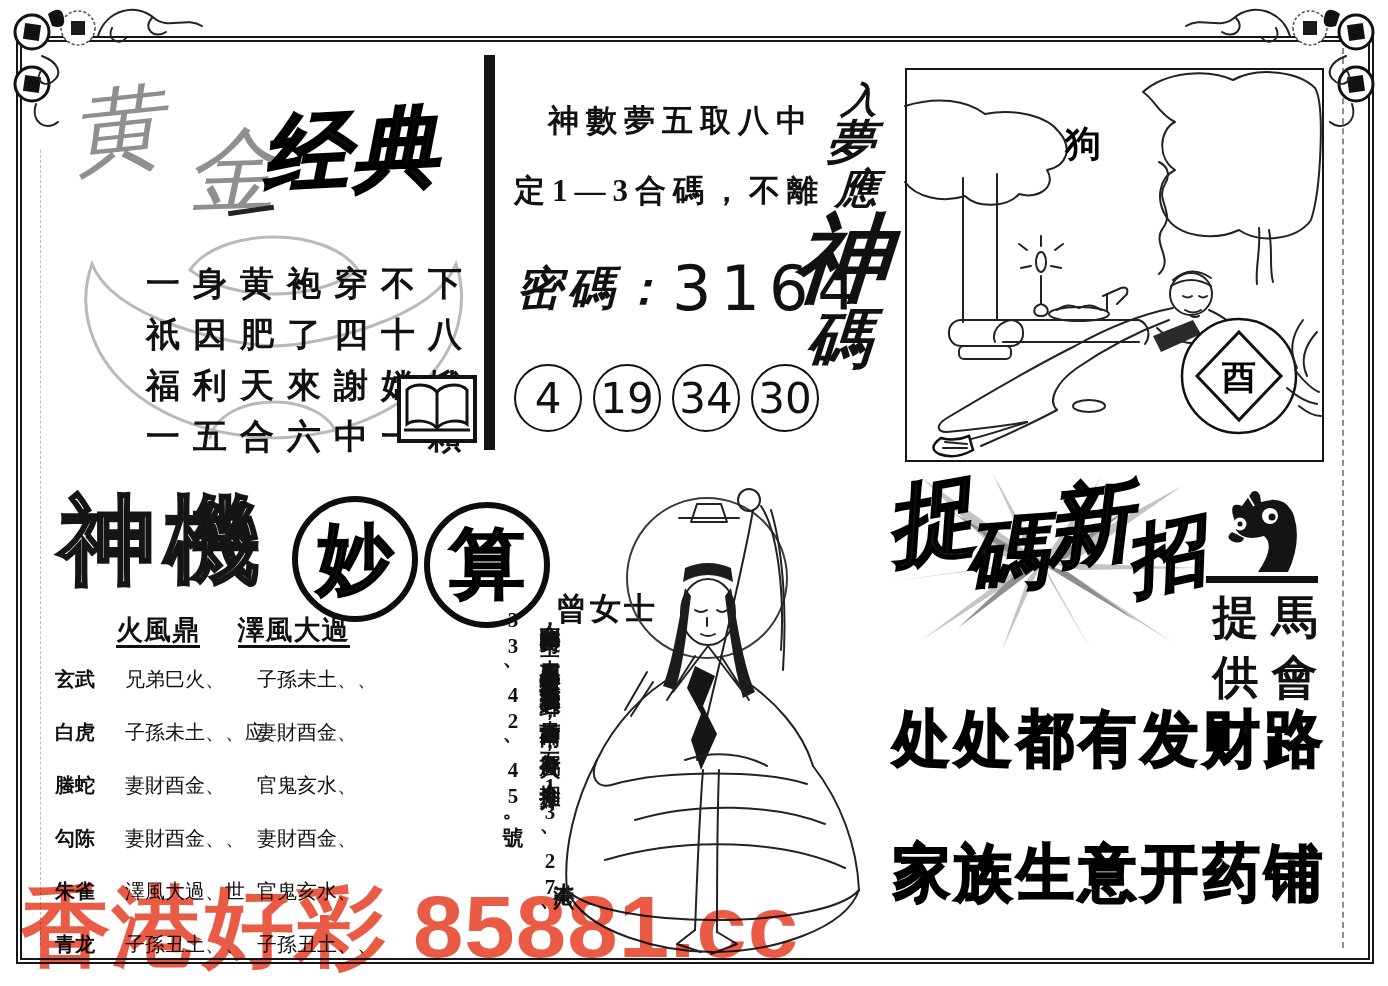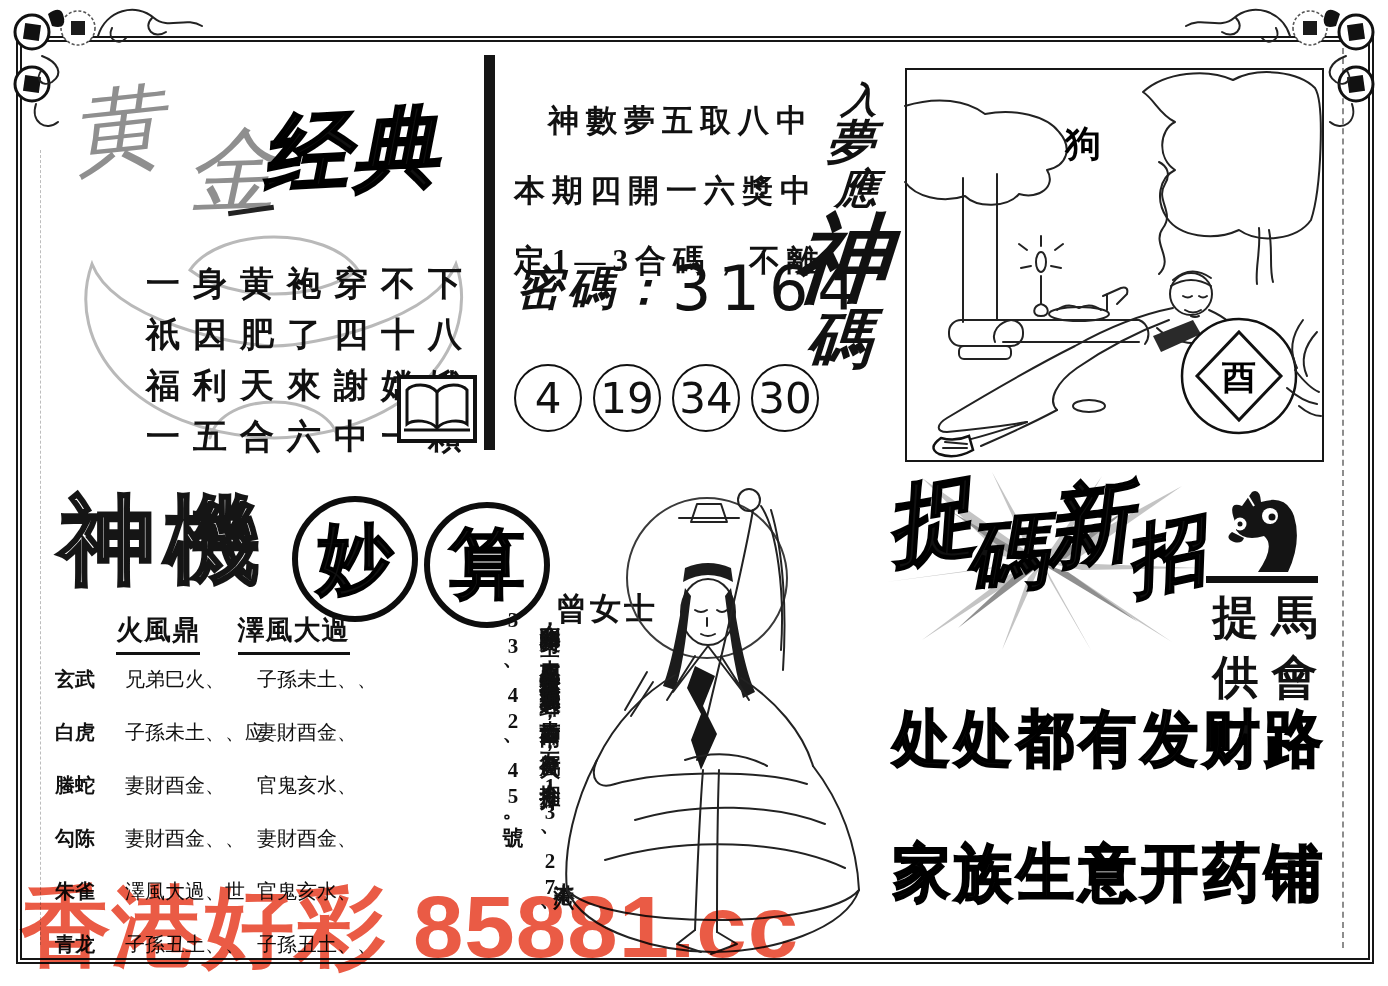--- a/index.html
+++ b/index.html
@@ -85,21 +85,21 @@
       color:transparent;-webkit-text-stroke:3px #151515;line-height:1;}
   .circle-char{width:114px;height:114px;border:6px solid #0d0d0d;border-radius:50%;background:#fff;
       display:flex;align-items:center;justify-content:center;font-size:76px;font-weight:900;
       -webkit-text-stroke:1.5px #000;}
   .mc1{left:292px;top:496px;}
   .mc2{left:424px;top:502px;}
   .author{left:556px;top:588px;font-size:31px;font-weight:800;letter-spacing:3px;}
 
   .hex-headers{left:116px;top:612px;font-family:"Liberation Sans","DejaVu Sans",sans-serif;
       font-size:27px;font-weight:800;white-space:nowrap;}
-  .hex-headers span{border-bottom:3.5px solid #111;padding-bottom:7px;margin-right:30px;letter-spacing:1px;}
+  .hex-headers span{border-bottom:3.5px solid #111;padding-bottom:0;margin-right:30px;letter-spacing:1px;}
 
   .spirit-table{left:55px;top:666px;width:350px;display:grid;
       grid-template-columns:70px 132px 1fr;row-gap:27px;font-size:20px;line-height:26px;white-space:nowrap;}
   .spirit-name{font-weight:600;}
 
   
   .vnote{left:416px;top:608px;width:152px;height:352px;
       writing-mode:vertical-rl;text-orientation:upright;
       font-size:21px;line-height:37px;letter-spacing:2px;font-weight:600;}
   .vnote-prefix{left:550px;top:866px;writing-mode:vertical-rl;text-orientation:upright;
@@ -176,21 +176,20 @@
   <rect x="3" y="3" width="76" height="64" fill="#fff" stroke="#111" stroke-width="4"></rect>
   <path d="M41,18 C32,8 16,10 11,16 L11,50 C18,45 34,46 41,54 C48,46 64,45 71,50 L71,16 C66,10 50,8 41,18 Z" fill="#fff" stroke="#111" stroke-width="3"></path>
   <line x1="41" y1="18" x2="41" y2="54" stroke="#111" stroke-width="3"></line>
   <path d="M8,56 h66" stroke="#111" stroke-width="3"></path>
 </svg>
 
 <div class="divider-bar abs"></div>
 
 <div class="tips abs">
   <div class="l1">神數夢五取八中</div>
-  <div>本期四開一六獎中</div>
   <div>定1—3合碼，不離</div>
 </div>
 <div class="secret abs">
   <span class="lbl">密碼：</span><span class="code">3164</span>
 </div>
 <div class="balls abs">
   <div class="ball">4</div>
   <div class="ball">19</div>
   <div class="ball">34</div>
   <div class="ball">30</div>

